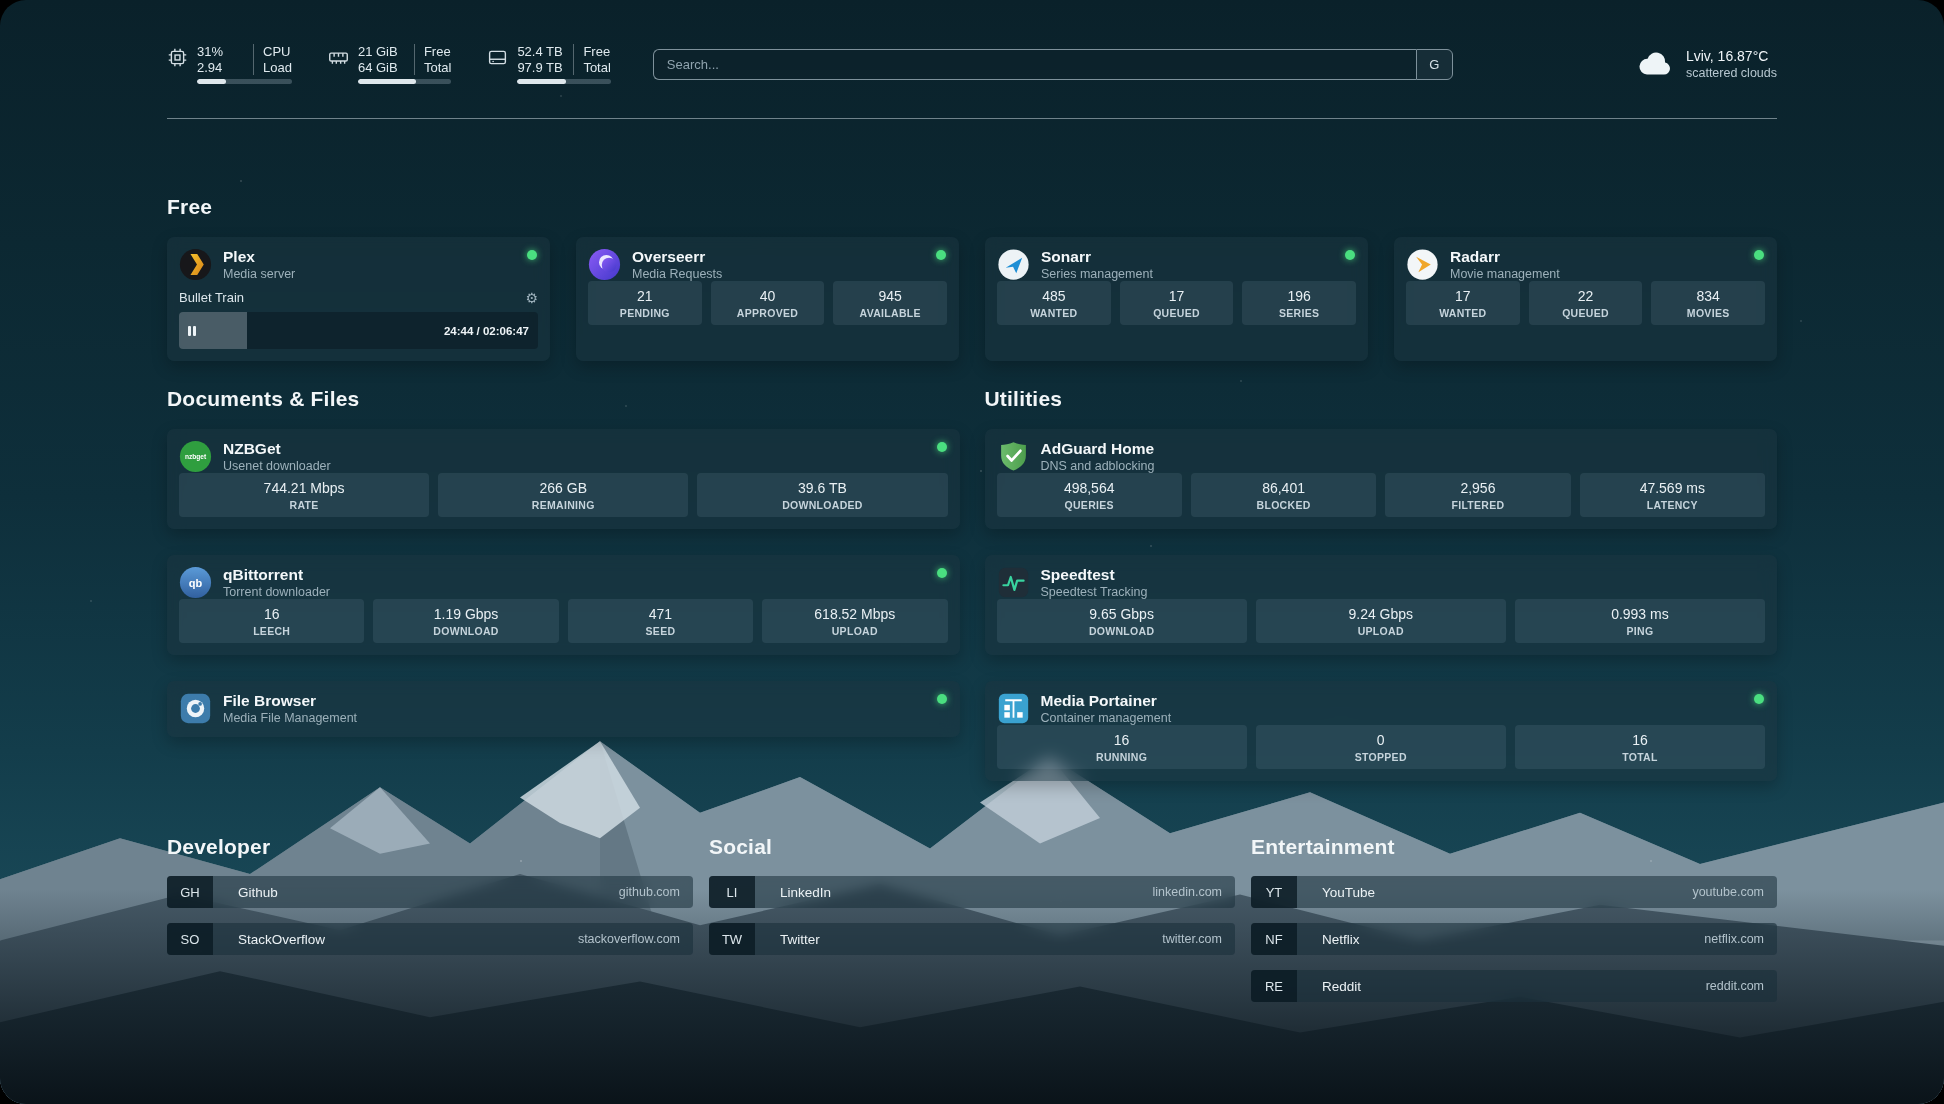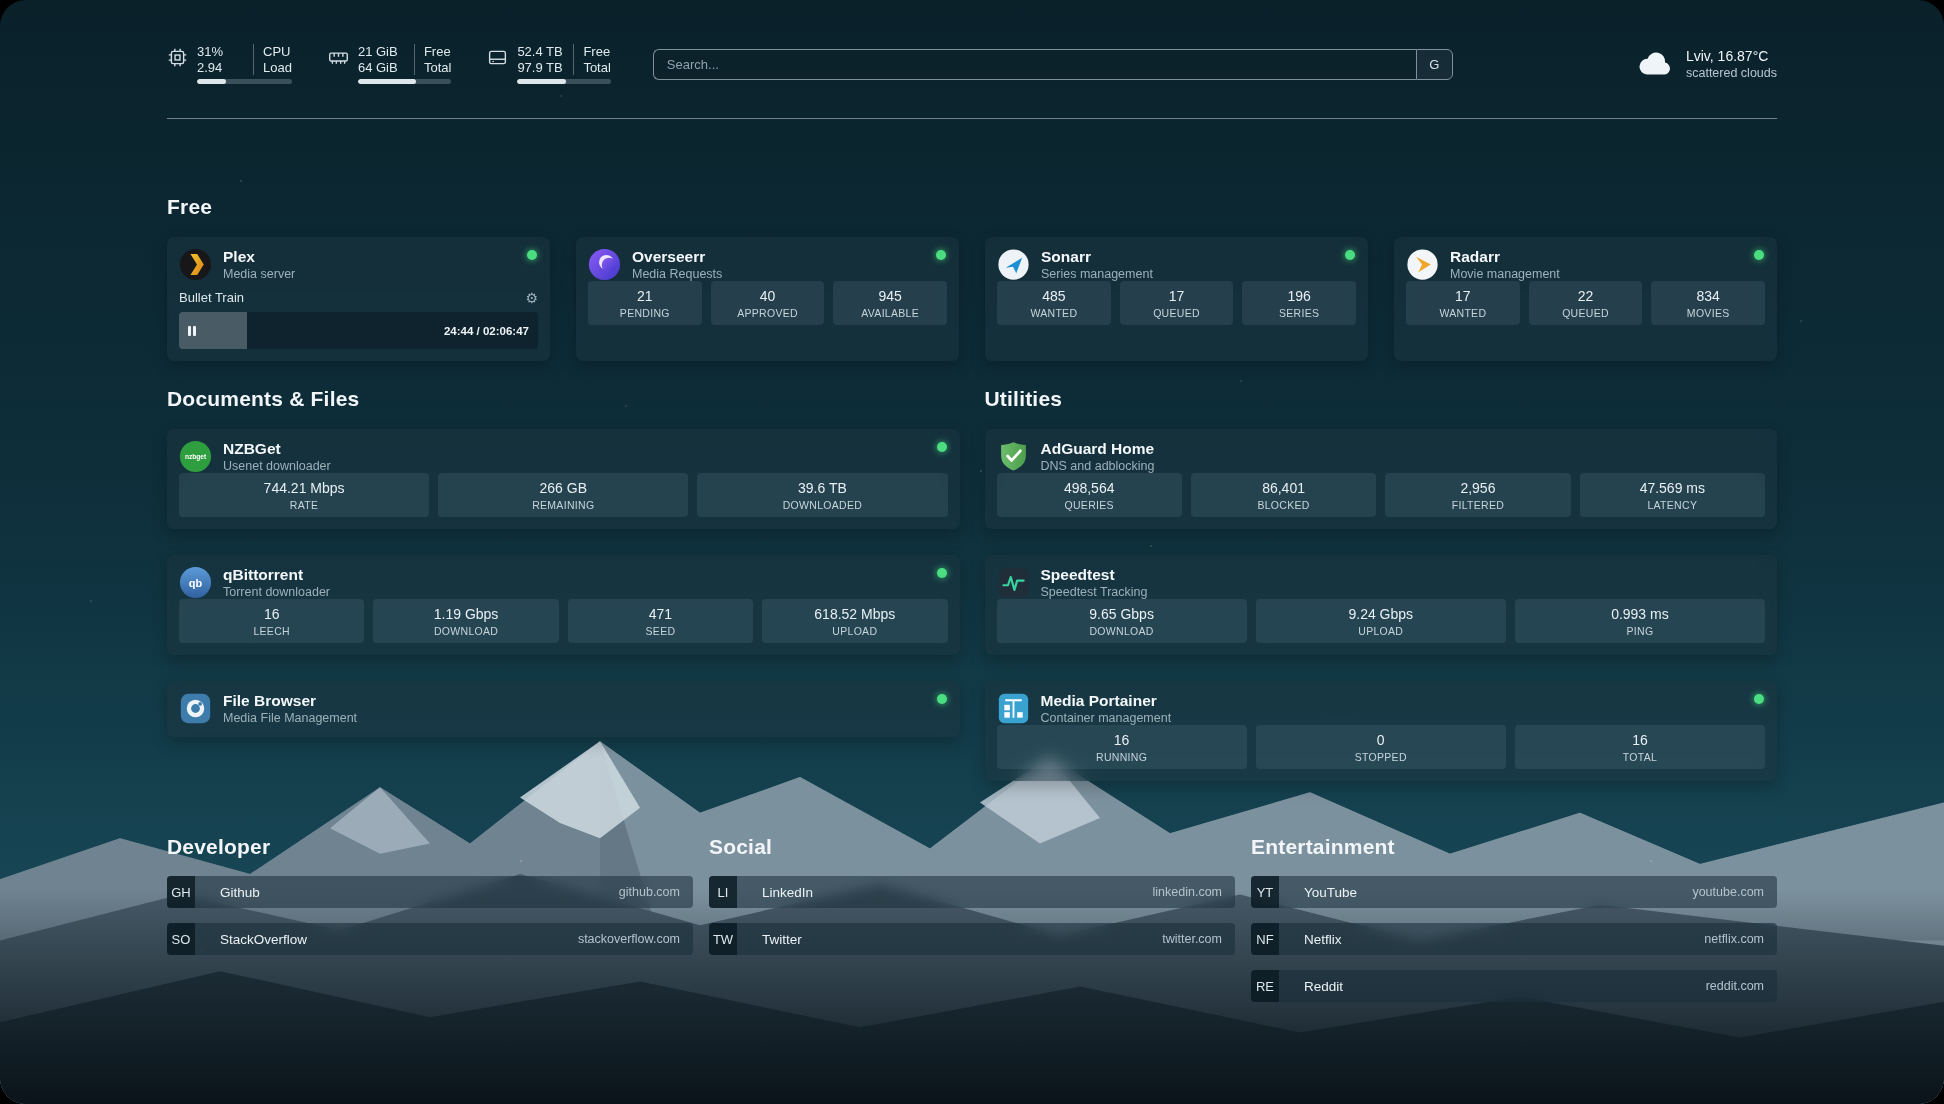--- a/index.html
+++ b/index.html
@@ -62,41 +62,41 @@
   .svc-icon{ width:33px; height:33px; flex:none; }
   .svc-icon svg{ width:33px; height:33px; display:block; }
   .svc-name{ font-size:15.5px; font-weight:600; color:#f4f8fa; line-height:18px; }
   .svc-desc{ font-size:12.5px; color:#9db1bb; margin-top:1px; }
   .status-dot{ position:absolute; top:13px; right:13px; width:10px; height:10px; border-radius:50%;
     background:#4ade80; box-shadow:0 0 7px rgba(74,222,128,.8); }
 
   .stats{ display:flex; gap:9px; }
   .stat{ flex:1; background:rgba(141,172,187,.14); border-radius:4px; text-align:center; padding:7px 4px 6px; }
   .stat-value{ font-size:14px; color:#e9f0f4; line-height:17px; }
-  .stat-label{ font-size:10.5px; font-weight:400; color:#c6d4dc; letter-spacing:.3px; margin-top:2px; }
+  .stat-label{ font-size:10.5px; font-weight:700; color:#c6d4dc; letter-spacing:.3px; margin-top:2px; }
 
   .np{ margin-top:9px; }
   .np-head{ display:flex; align-items:center; justify-content:space-between; color:#dde7ec; font-size:13px; }
   .gear{ color:#9db1bb; font-size:14px; cursor:pointer; line-height:1; }
   .np-bar{ margin-top:7px; position:relative; height:37px; background:rgba(9,24,31,.5); border-radius:4px;
     display:flex; align-items:center; overflow:hidden; }
   .np-fill{ position:absolute; left:0; top:0; bottom:0; background:rgba(196,214,223,.32); }
   .pause{ position:relative; display:flex; gap:2.5px; margin-left:9px; }
   .pause i{ width:2.5px; height:10px; background:#eef4f7; border-radius:1px; display:block; }
   .np-time{ position:relative; margin-left:auto; margin-right:9px; font-size:11.5px; font-weight:700; color:#eef4f7; }
 
   .columns{ margin-top:26px; display:grid; grid-template-columns:1fr 1fr; gap:25px; align-items:start; }
   .card-stack{ margin-top:18px; display:flex; flex-direction:column; gap:26px; }
 
   
   .bookmarks{ margin-top:54px; display:grid; grid-template-columns:1fr 1fr 1fr; gap:16px; align-items:start; }
   .bm-list{ margin-top:17px; display:flex; flex-direction:column; gap:15px; }
   .bm-row{ display:flex; align-items:center; height:32px; background:rgba(23,46,57,.55); border-radius:4px;
     overflow:hidden; cursor:pointer; backdrop-filter:blur(6px); }
-  .bm-abbr{ width:28px; align-self:stretch; background:rgba(10,26,34,.78); display:flex; align-items:center;
+  .bm-abbr{ width:46px; align-self:stretch; background:rgba(10,26,34,.78); display:flex; align-items:center;
     justify-content:center; font-size:13px; color:#dde7ec; flex:none; }
   .bm-name{ margin-left:25px; font-size:13.5px; color:#ecf2f5; }
   .bm-url{ margin-left:auto; margin-right:13px; font-size:12.5px; color:#b3c3cc; }
 </style>
 </head>
 <body>
 
 <div class="screen">
 
   <div class="bg-mountains">

